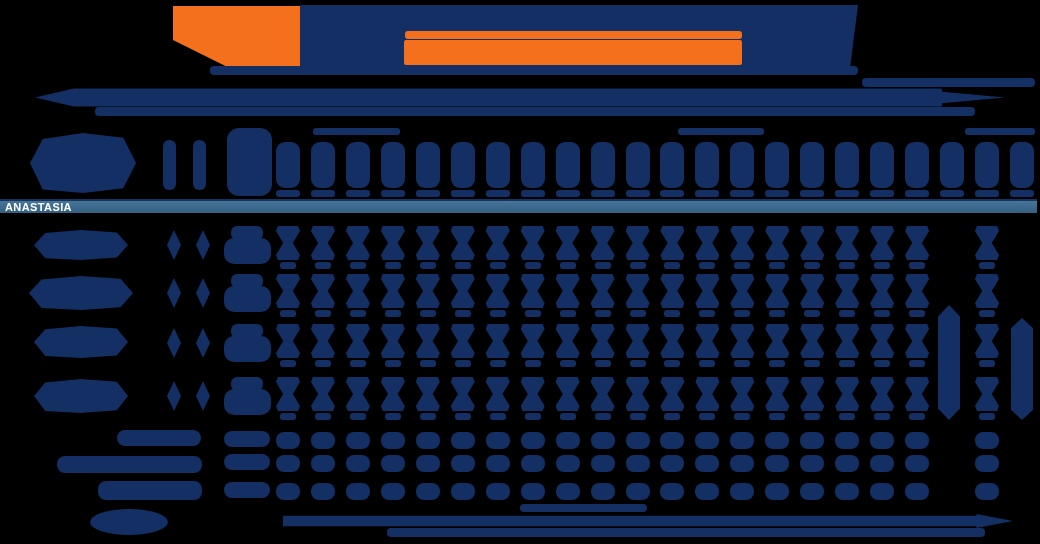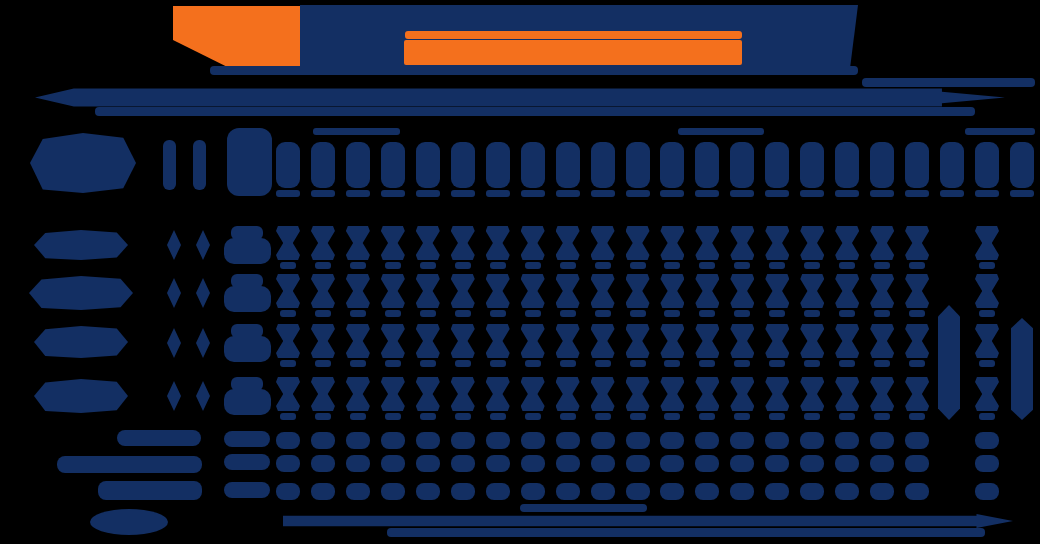--- a/index.html
+++ b/index.html
@@ -47,20 +47,23 @@
 
   <div class="blob abs" style="left:313px;top:128px;width:87px;height:7px;border-radius:3px;"></div>
   <div class="blob abs" style="left:678px;top:128px;width:86px;height:7px;border-radius:3px;"></div>
   <div class="blob abs" style="left:965px;top:128px;width:70px;height:7px;border-radius:3px;"></div>
 
   <div class="blob hex abs" style="left:30px;top:133px;width:106px;height:60px;"></div>
   <div class="blob abs" style="left:163px;top:140px;width:13px;height:50px;border-radius:6px;"></div>
   <div class="blob abs" style="left:193px;top:140px;width:13px;height:50px;border-radius:6px;"></div>
   <div class="blob abs" style="left:227px;top:128px;width:45px;height:68px;border-radius:12px;"></div>
 
+  <div class="sel-bar">
+    <span>ANASTASIA</span>
+  </div>
 
   <div id="gen">
       <div class="blob " style="left: 276px; top: 142px; width: 24px; height: 46px; border-radius: 9px;"></div>
       <div class="blob " style="left: 276px; top: 190px; width: 24px; height: 7px; border-radius: 3px;"></div>
       <div class="blob " style="left: 310.95px; top: 142px; width: 24px; height: 46px; border-radius: 9px;"></div>
       <div class="blob " style="left: 310.95px; top: 190px; width: 24px; height: 7px; border-radius: 3px;"></div>
       <div class="blob " style="left: 345.9px; top: 142px; width: 24px; height: 46px; border-radius: 9px;"></div>
       <div class="blob " style="left: 345.9px; top: 190px; width: 24px; height: 7px; border-radius: 3px;"></div>
       <div class="blob " style="left: 380.85px; top: 142px; width: 24px; height: 46px; border-radius: 9px;"></div>
       <div class="blob " style="left: 380.85px; top: 190px; width: 24px; height: 7px; border-radius: 3px;"></div>

